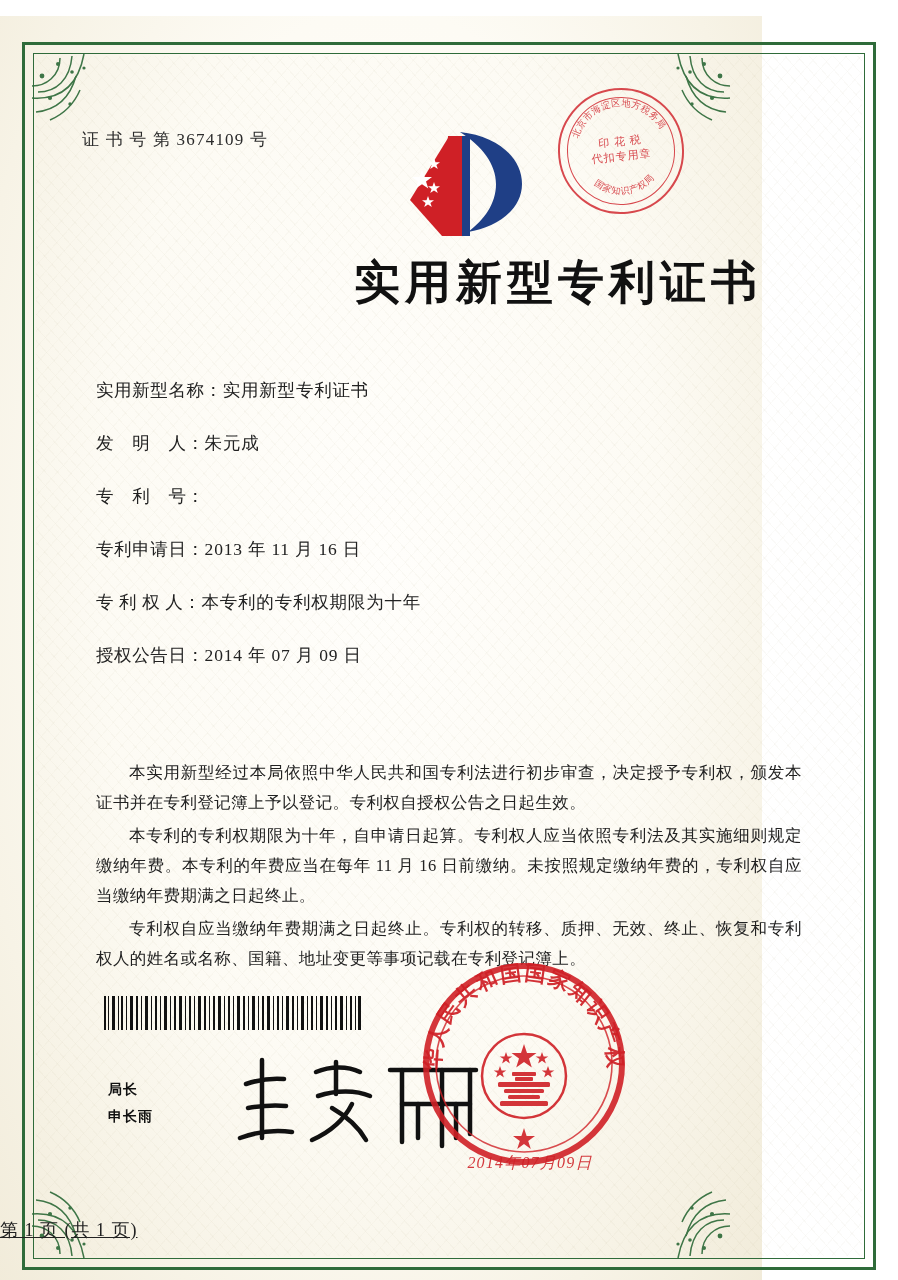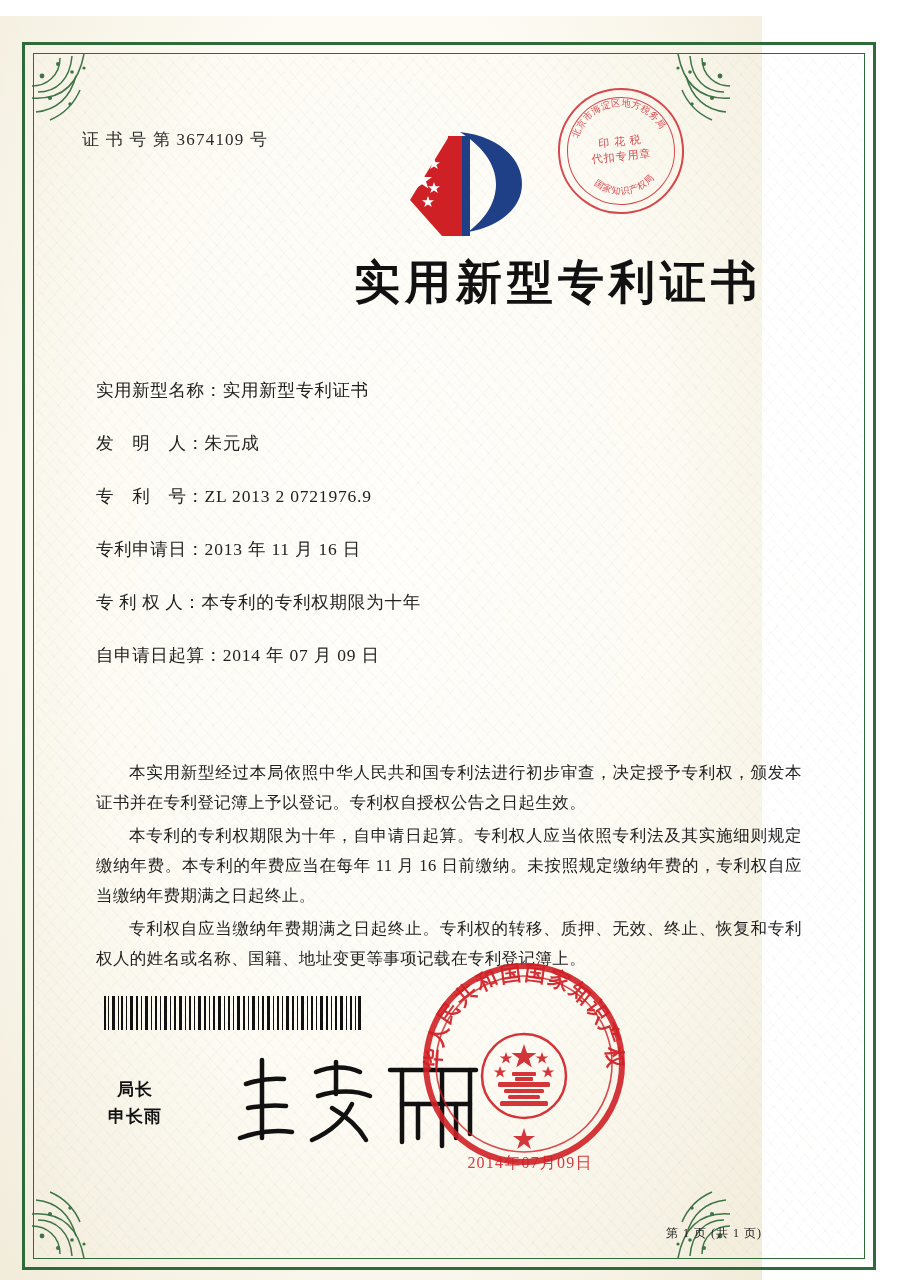--- a/index.html
+++ b/index.html
@@ -169,26 +169,25 @@
     position: absolute;
     left: 104px; top: 980px;
     width: 258px; height: 34px;
   }
   .barcode svg { display:block; }
 
   
   .sig-block {
     position: absolute;
     left: 108px; top: 1060px;
-    font-size: 17px;
+    font-size: 14px;
     line-height: 27px;
     font-weight: bold;
     color: #111;
     letter-spacing: 1px;
-    text-align: center;
   }
   .handwriting {
     position: absolute;
     left: 232px; top: 1030px;
     width: 260px; height: 110px;
   }
   .handwriting svg { display:block; }
 
   
   .seal {
@@ -200,30 +199,32 @@
 
   .seal-date {
     position: absolute;
     right: 122px; bottom: 122px;
     width: 220px;
     text-align: center;
     color: #cf2026;
     font-size: 16px;
     letter-spacing: 1.2px;
     opacity: .88;
+    font-style: italic;
   }
 
   
   .page-footer {
     position: absolute;
     left: 0; right: 0; bottom: 54px;
-    text-align: right;
-    font-size: 12px;
+    text-align: left;
+    font-size: 18px;
     color: #222;
     letter-spacing: 1px;
+    text-decoration: underline;
   }
 </style>
 </head>
 <body>
 
 <div id="certificate">
 
   <div class="border-outer"></div>
   <div class="border-inner"></div>
   <div class="guilloche"></div>
@@ -356,32 +357,31 @@
     <div class="field-row">
       <span class="field-label">实用新型名称：</span>
       <span class="field-value">实用新型专利证书</span>
     </div>
     <div class="field-row">
       <span class="field-label">发　明　人：</span>
       <span class="field-value">朱元成</span>
     </div>
     <div class="field-row">
       <span class="field-label">专　利　号：</span>
-      <span class="field-value">ZL 2013 2 0721976.9</span>
     </div>
     <div class="field-row">
       <span class="field-label">专利申请日：</span>
       <span class="field-value">2013 年 11 月 16 日</span>
     </div>
     <div class="field-row">
       <span class="field-label">专 利 权 人：</span>
       <span class="field-value">本专利的专利权期限为十年</span>
     </div>
     <div class="field-row">
-      <span class="field-label">自申请日起算：</span>
+      <span class="field-label">授权公告日：</span>
       <span class="field-value">2014 年 07 月 09 日</span>
     </div>
   </div>
 
   <div class="body-text">
     <p>本实用新型经过本局依照中华人民共和国专利法进行初步审查，决定授予专利权，颁发本证书并在专利登记簿上予以登记。专利权自授权公告之日起生效。</p>
     <p>本专利的专利权期限为十年，自申请日起算。专利权人应当依照专利法及其实施细则规定缴纳年费。本专利的年费应当在每年 11 月 16 日前缴纳。未按照规定缴纳年费的，专利权自应当缴纳年费期满之日起终止。</p>
     <p>专利权自应当缴纳年费期满之日起终止。专利权的转移、质押、无效、终止、恢复和专利权人的姓名或名称、国籍、地址变更等事项记载在专利登记簿上。</p>
   </div>
 

